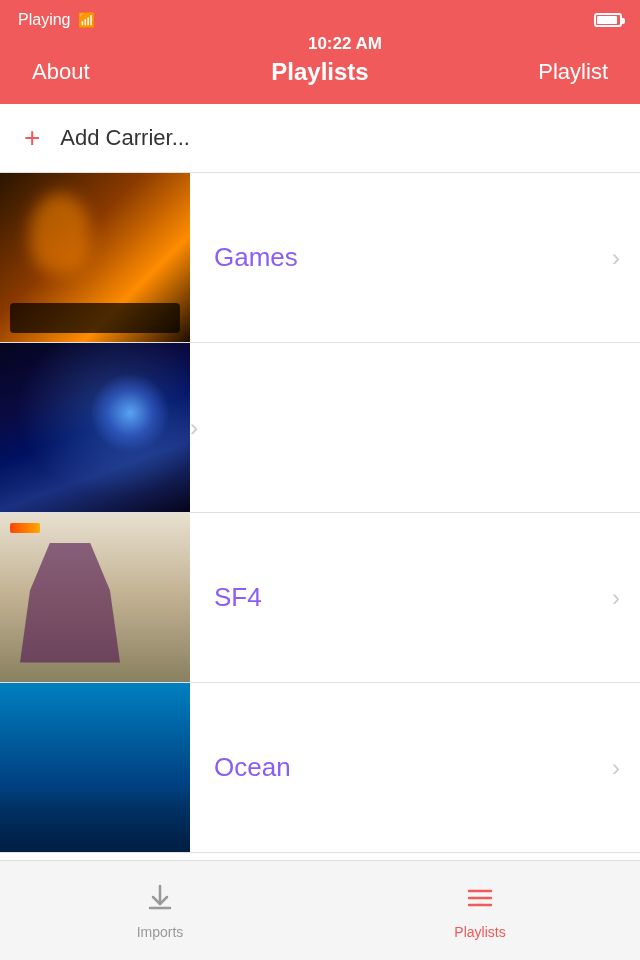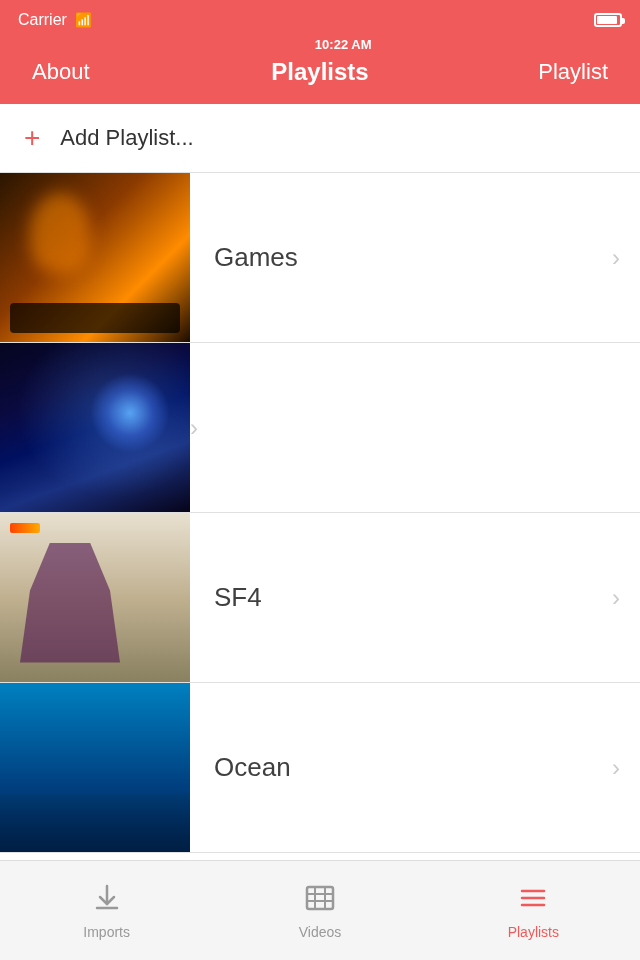--- a/index.html
+++ b/index.html
@@ -19,21 +19,21 @@
       height: 40px;
       display: flex;
       align-items: center;
       justify-content: space-between;
       padding: 0 18px;
       color: #fff;
       font-size: 16px;
       font-weight: 500;
     }
     .status-bar-left { display: flex; align-items: center; gap: 8px; }
-    .status-bar-center { font-weight: 600; font-size: 13px; margin-top: 48px; }
+    .status-bar-center { font-weight: 600; font-size: 17px; margin-top: 48px; }
     .status-bar-right { display: flex; align-items: center; gap: 6px; }
     .wifi-icon { font-size: 14px; }
     .battery-icon {
       width: 28px; height: 14px;
       border: 2px solid #fff;
       border-radius: 3px;
       position: relative;
       display: inline-block;
     }
     .battery-icon::after {
@@ -109,21 +109,21 @@
       width: 190px;
       height: 170px;
       flex-shrink: 0;
       overflow: hidden;
       position: relative;
     }
     .playlist-info {
       flex: 1;
       padding: 0 24px;
       font-size: 26px;
-      color: #404040;
+      color: #8b5cf6;
     }
     .chevron {
       color: #ccc;
       font-size: 24px;
       padding-right: 20px;
       flex-shrink: 0;
     }
 
     
     .tab-bar {
@@ -249,42 +249,42 @@
       right: 0;
       bottom: 100px;
       overflow-y: auto;
     }
   </style>
 </head>
 <body>
 
 <div class="status-bar">
   <div class="status-bar-left">
-    <span>Carrier</span>
+    <span>Playing</span>
     <span class="wifi-icon">📶</span>
   </div>
   <div class="status-bar-center">10:22 AM</div>
   <div class="status-bar-right">
     <div class="battery-icon">
       <div class="battery-fill"></div>
     </div>
   </div>
 </div>
 
 <div class="nav-bar">
   <div class="nav-btn">About</div>
   <div class="nav-title">Playlists</div>
   <div class="nav-btn right">Playlist</div>
 </div>
 
 <div class="main-content">
 
   <div class="add-playlist-row">
     <span class="add-icon">+</span>
-    <span class="add-label">Add Playlist...</span>
+    <span class="add-label">Add Carrier...</span>
   </div>
 
   <div class="playlist-item">
     <div class="playlist-thumb thumb-games"></div>
     <div class="playlist-info">Games</div>
     <div class="chevron">›</div>
   </div>
 
   <div class="playlist-item">
     <div class="playlist-thumb thumb-ff13"></div>
@@ -311,32 +311,20 @@
     <div class="tab-icon-wrap">
       <svg class="tab-svg" viewBox="0 0 32 32" fill="none" xmlns="http://www.w3.org/2000/svg">
         <path d="M16 4 L16 22" stroke="#999" stroke-width="2.5" stroke-linecap="round"></path>
         <path d="M9 15 L16 22 L23 15" stroke="#999" stroke-width="2.5" stroke-linecap="round" stroke-linejoin="round"></path>
         <path d="M6 26 L26 26" stroke="#999" stroke-width="2.5" stroke-linecap="round"></path>
       </svg>
     </div>
     <span class="tab-label">Imports</span>
   </div>
 
-  <div class="tab-item">
-    <div class="tab-icon-wrap">
-      <svg class="tab-svg" viewBox="0 0 32 32" fill="none" xmlns="http://www.w3.org/2000/svg">
-        <rect x="3" y="5" width="26" height="22" rx="2" stroke="#999" stroke-width="2.5"></rect>
-        <line x1="3" y1="12" x2="29" y2="12" stroke="#999" stroke-width="2"></line>
-        <line x1="3" y1="19" x2="29" y2="19" stroke="#999" stroke-width="2"></line>
-        <line x1="11" y1="5" x2="11" y2="27" stroke="#999" stroke-width="2"></line>
-        <line x1="21" y1="5" x2="21" y2="27" stroke="#999" stroke-width="2"></line>
-      </svg>
-    </div>
-    <span class="tab-label">Videos</span>
-  </div>
 
   <div class="tab-item active">
     <div class="tab-icon-wrap">
       <svg class="tab-svg" viewBox="0 0 32 32" fill="none" xmlns="http://www.w3.org/2000/svg">
         <line x1="5" y1="9" x2="27" y2="9" stroke="#f05a5a" stroke-width="2.5" stroke-linecap="round"></line>
         <line x1="5" y1="16" x2="27" y2="16" stroke="#f05a5a" stroke-width="2.5" stroke-linecap="round"></line>
         <line x1="5" y1="23" x2="27" y2="23" stroke="#f05a5a" stroke-width="2.5" stroke-linecap="round"></line>
       </svg>
     </div>
     <span class="tab-label">Playlists</span>

